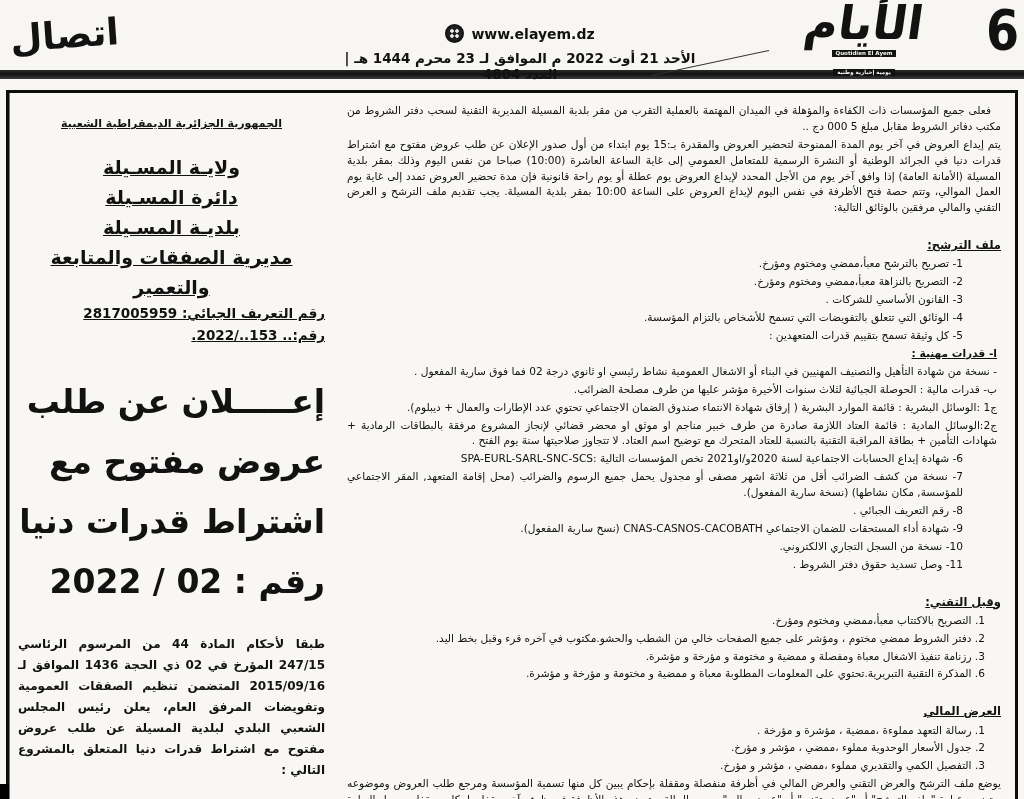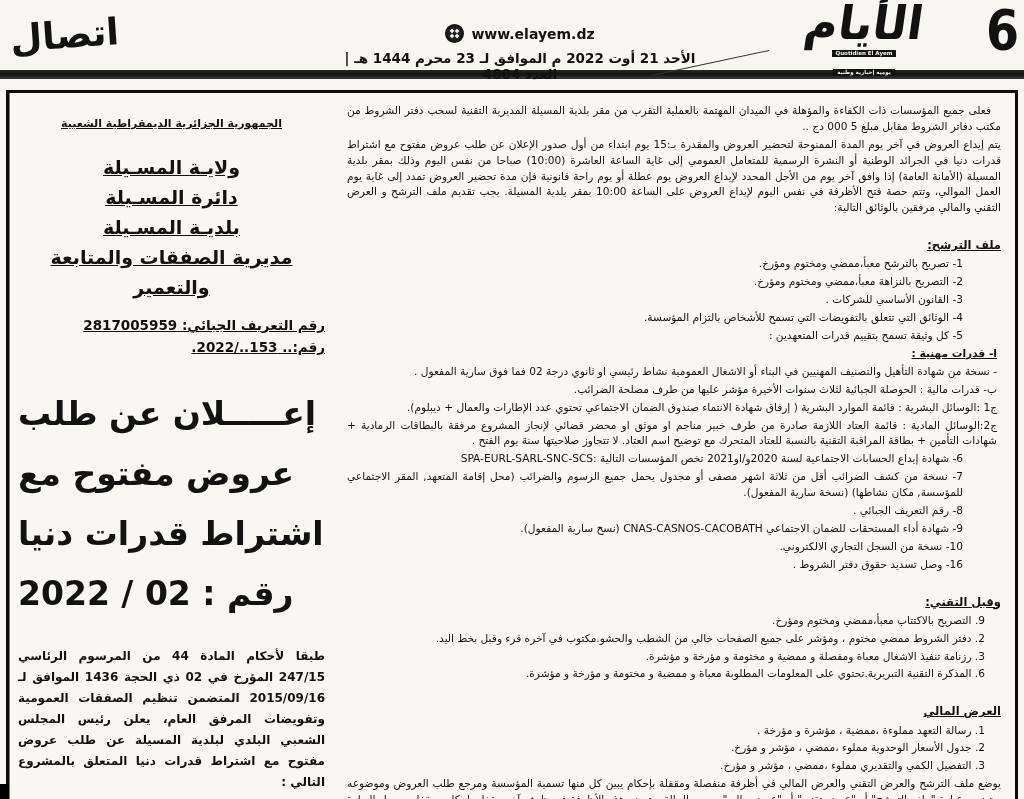--- a/index.html
+++ b/index.html
@@ -55,23 +55,23 @@
     border-left:1px solid #777;
   }
   .col-body{
     flex:1;padding:10px 14px 4px 10px;box-sizing:border-box;
     font-size:10.6px;line-height:1.5;text-align:justify;
   }
   
   .republic{font-size:11px;font-weight:700;text-align:center;text-decoration:underline;margin:14px 0 22px;}
   .org-line{font-size:19px;font-weight:700;text-align:center;text-decoration:underline;line-height:30px;}
   .org-wide{letter-spacing:0;}
-  .tax-line{font-size:13.5px;font-weight:700;text-align:right;text-decoration:underline;margin-top:12px;line-height:22px;}
+  .tax-line{font-size:13.5px;font-weight:700;text-align:right;text-decoration:underline;margin-top:0;line-height:22px;}
   .ref-line{font-size:13.5px;font-weight:700;text-align:right;text-decoration:underline;line-height:22px;}
-  .headline{margin-top:26px;text-align:left;}
+  .headline{margin-top:26px;text-align:right;}
   .headline div{font-size:33px;font-weight:700;line-height:60px;white-space:nowrap;}
   .legal{font-size:12px;font-weight:700;text-align:justify;line-height:1.75;margin-top:22px;}
   
   .col-body p{margin:0 0 2px;}
   .intro1{ text-indent:10px;}
   .sec-head{font-weight:700;text-decoration:underline;font-size:11.5px;margin:21px 0 2px;}
   .num-item{padding-right:38px;}
   .sub-item{padding-right:4px;}
   .sub-item.cap-head{font-weight:700;}
   .cap-underline{text-decoration:underline;}
@@ -144,24 +144,24 @@
     <p class="sub-item">- نسخة من شهادة التأهيل والتصنيف المهنيين في البناء أو الاشغال العمومية  نشاط رئيسي او ثانوي  درجة 02 فما فوق سارية المفعول .</p>
     <p class="sub-item">ب-  قدرات مالية : الحوصلة الجبائية لثلاث سنوات الأخيرة مؤشر  عليها من طرف مصلحة الضرائب.</p>
     <p class="sub-item">ج1 :الوسائل البشرية : قائمة الموارد البشرية ( إرفاق شهادة الانتماء صندوق الضمان الاجتماعي تحتوي عدد الإطارات والعمال + ديبلوم).</p>
     <p class="sub-item">ج2:الوسائل المادية : قائمة العتاد اللازمة صادرة من طرف خبير مناجم او موثق او محضر قضائي لإنجاز المشروع مرفقة بالبطاقات الرمادية + شهادات التأمين + بطاقة المراقبة التقنية بالنسبة للعتاد المتحرك مع توضيح اسم العتاد. لا تتجاوز صلاحيتها سنة يوم الفتح .</p>
 
     <p class="num-item">6-   شهادة إيداع الحسابات الاجتماعية  لسنة 2020و/او2021 تخص المؤسسات التالية :SPA-EURL-SARL-SNC-SCS</p>
     <p class="num-item">7-   نسخة من كشف الضرائب أقل من ثلاثة اشهر  مصفى أو مجدول يحمل جميع الرسوم والضرائب (محل إقامة المتعهد, المقر الاجتماعي للمؤسسة, مكان نشاطها) (نسخة سارية المفعول).</p>
     <p class="num-item">8-   رقم التعريف الجبائي .</p>
     <p class="num-item">9-   شهادة أداء المستحقات للضمان الاجتماعي CNAS-CASNOS-CACOBATH  (نسخ سارية المفعول).</p>
     <p class="num-item">10- نسخة من السجل التجاري الالكتروني.</p>
-    <p class="num-item">16- وصل تسديد حقوق دفتر الشروط .</p>
+    <p class="num-item">11- وصل تسديد حقوق دفتر الشروط .</p>
 
     <div class="sec-head">وقبل التقني:</div>
-    <p class="ol-item">9. التصريح بالاكتتاب معبأ،ممضي ومختوم ومؤرخ.</p>
+    <p class="ol-item">1. التصريح بالاكتتاب معبأ،ممضي ومختوم ومؤرخ.</p>
     <p class="ol-item">2. دفتر الشروط ممضي مختوم ، ومؤشر على جميع الصفحات خالي من الشطب والحشو.مكتوب في آخره قرء وقبل بخط اليد.</p>
     <p class="ol-item">3. رزنامة تنفيذ  الاشغال  معباة  ومفصلة و ممضية و مختومة و مؤرخة و مؤشرة.</p>
     <p class="ol-item">6. المذكرة التقنية التبريرية.تحتوي على المعلومات المطلوبة معباة و ممضية و مختومة و مؤرخة و مؤشرة.</p>
 
     <div class="sec-head">العرض المالي</div>
     <p class="ol-item">1. رسالة التعهد مملوءة ،ممضية ، مؤشرة و مؤرخة .</p>
     <p class="ol-item">2. جدول الأسعار الوحدوية مملوء ،ممضي ، مؤشر و مؤرخ.</p>
     <p class="ol-item">3. التفصيل الكمي والتقديري مملوء ،ممضي ، مؤشر و مؤرخ.</p>
 
     <p class="closing">يوضع ملف الترشح والعرض التقني والعرض المالي في أظرفة منفصلة ومقفلة بإحكام  يبين كل منها تسمية المؤسسة ومرجع طلب العروض وموضوعه ويتضمن عبارة "ملف الترشح" أو "عرض تقني" أو "عرض مالي" حسب الحالة و توضع هذه الأظرفة في ظرف آخر مقفل بإحكام  ومقفل ويحمل العبارة التالية (طلب عروض مفتوح مع اشتراط قدرات دنيا رقم: 2022/02– تهيئة الأرصفة بحي الشهيد  سهيلي الديلمي ببلدية المسيلة الشطر01 – لا يفتح إلا من طرف لجنة فتح الأظرفة و تقييم العروض) ، يبقى المتعهدون ملزمين بعروضهم لمدة 90 يوم ابتداء من تاريخ إيداعها. بإمكان المتعهدين أو ممثليهم حضور جلسة فتح الأظرفة التي ستقام بمقر بلدية المسيلة.</p>

